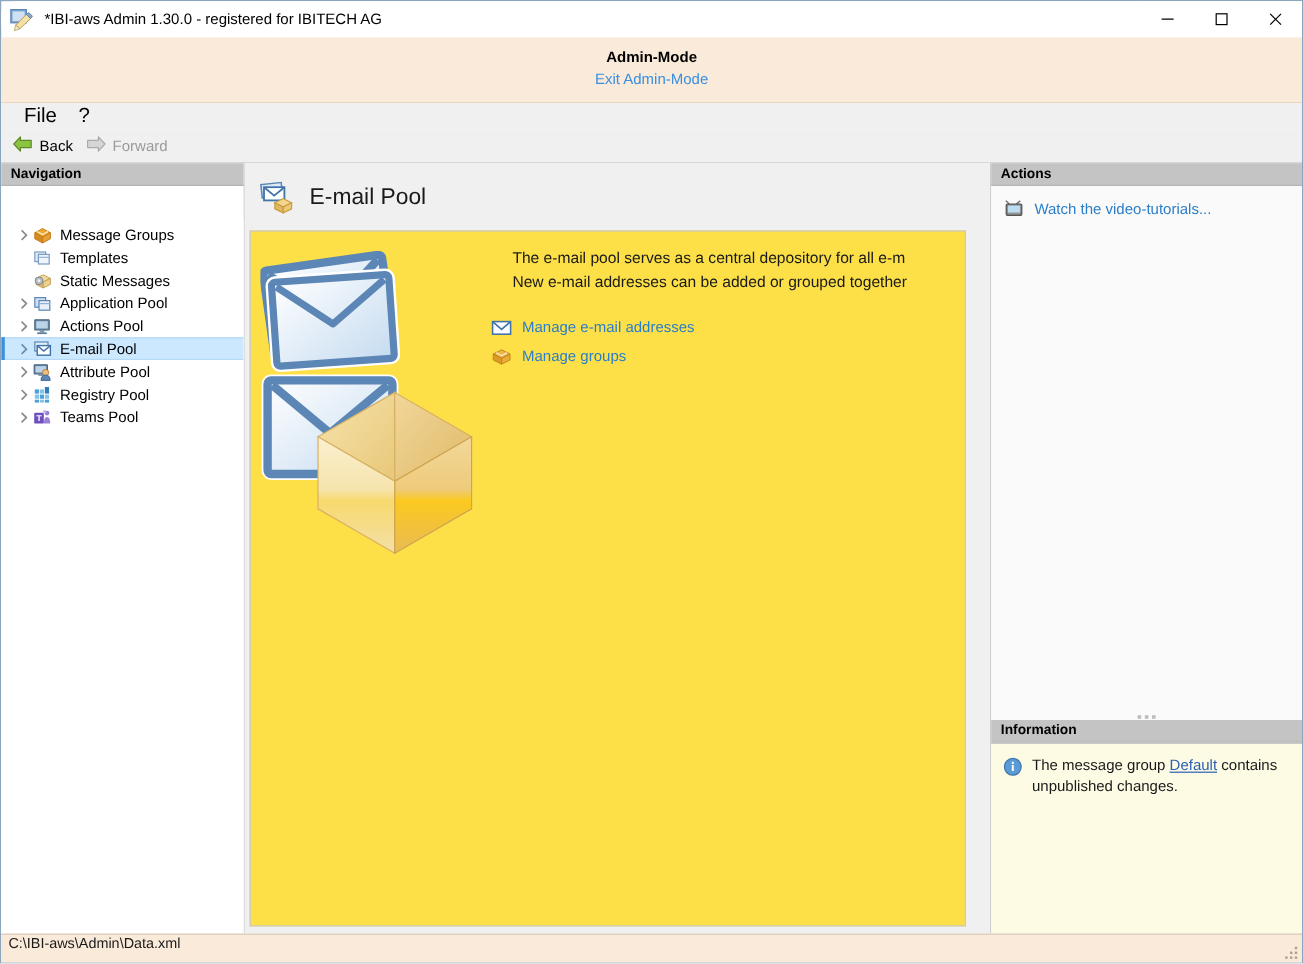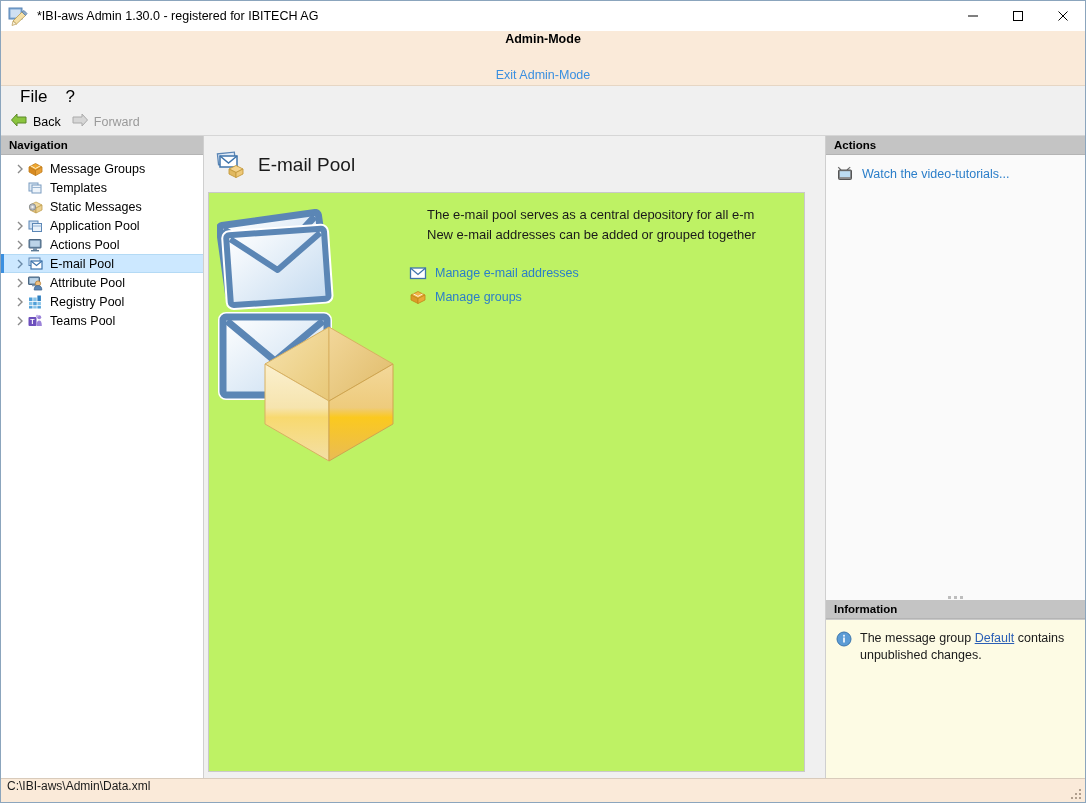--- a/index.html
+++ b/index.html
@@ -48,21 +48,21 @@
     font-size: 13px; color: #000;
     background: #ffffff;
   }
   .winbtn svg { display:block; }
 
   
   .adminbar {
     background: #faead9;
     height: 54px; min-height: 54px;
     display: flex; flex-direction: column;
-    align-items: center; justify-content: space-between;
+    align-items: center; justify-content: center;
     border-bottom: 1px solid #e6d6c4;
   }
   .adminbar .t1 { font-weight: bold; font-size: 12.5px; color:#000; line-height: 17px; }
   .adminbar .t2 {
     font-size: 12.5px; color: #3a8fe0; line-height: 19px;
     text-decoration: none; cursor: pointer;
   }
 
   
   .menubar {
@@ -97,20 +97,21 @@
     flex: 1; display: flex; min-height: 0;
     background: #f0f0f0;
   }
 
   
   .navpane {
     width: 202px; min-width: 202px;
     display: flex; flex-direction: column;
     background: #ffffff;
     border-right: 1px solid #cfcfcf;
+    gap: 27px;
   }
   .pane-header {
     background: #c4c4c4;
     height: 18px; min-height: 18px;
     display: flex; align-items: center;
     padding-left: 8px;
     font-size: 11.5px; font-weight: bold; color: #000;
     border-bottom: 1px solid #b4b4b4;
   }
   .navlist { flex: 1; overflow: hidden; padding-top: 4px; background:#fff; }
@@ -152,21 +153,21 @@
     display: flex; flex-direction: column;
   }
   .content-head {
     display: flex; align-items: center;
     padding: 10px 0 8px 8px;
     min-height: 38px;
   }
   .content-head-icon { width: 30px; height: 28px; position: relative; margin-right: 12px; }
   .content-title { font-size: 19px; color: #1a1a1a; }
   .content-white {
-    flex: 1; background: #bef264;
+    flex: 1; background: #fde047;
     border: 1px solid #c9c9c9;
     margin-bottom: 6px;
     position: relative; overflow: hidden;
   }
   .illus { position: absolute; left: 8px; top: 16px; width: 200px; height: 255px; }
   .desc {
     position: absolute; left: 218px; top: 12px;
     width: 600px;
     font-size: 13px; color: #1a1a1a; line-height: 20px;
     white-space: nowrap;

